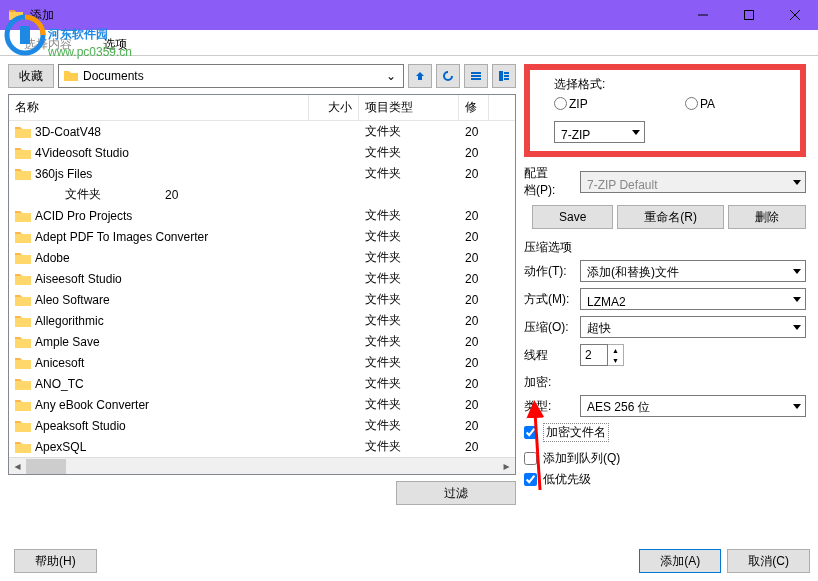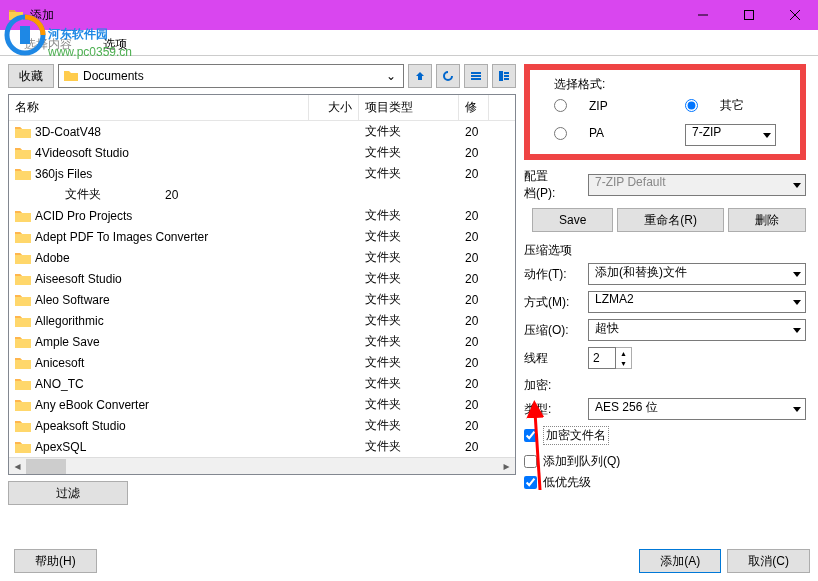--- a/index.html
+++ b/index.html
@@ -1,17 +1,17 @@
 <!DOCTYPE html>
 <html><head>
 <meta charset="utf-8">
 <style>
 *{box-sizing:border-box;margin:0;padding:0;font-family:"Microsoft YaHei","Segoe UI",sans-serif;font-size:12px}
 body{background:#fff;width:818px;height:581px;overflow:hidden;position:relative}
-.titlebar{height:30px;display:flex;align-items:center;padding:0 0 0 8px;background:#d946ef}
+.titlebar{height:30px;display:flex;align-items:center;padding:0 0 0 8px;background:#8b5cf6}
 .titlebar .ico{width:16px;height:16px;margin-right:6px}
 .titlebar .title{flex:1}
 .winbtns{display:flex}
 .winbtn{width:46px;height:30px;display:flex;align-items:center;justify-content:center;color:#000}
 .watermark{position:absolute;left:0;top:10px;pointer-events:none}
 .tabrow{height:26px;padding:2px 10px 0;border-bottom:1px solid #ccc}
 .tab{display:inline-block;padding:4px 14px;border:none;background:transparent;cursor:pointer}
 .tab.alt{color:#888}
 .main{display:flex;padding:8px;gap:8px}
 .left{flex:1;display:flex;flex-direction:column}
@@ -28,32 +28,32 @@
 .c1{width:300px}.c2{width:50px;text-align:right}.c3{width:100px}.c4{width:30px}
 .listbody{flex:1;overflow:hidden}
 .row{display:flex;height:21px;align-items:center}
 .row>div{padding:0 6px;white-space:nowrap;overflow:hidden}
 .row .c1{display:flex;align-items:center;gap:4px}
 .foldico{width:16px;height:14px}
 .hscroll{height:17px;background:#f0f0f0;border-top:1px solid #ddd;position:relative;display:flex;align-items:center}
 .hscroll .thumb{position:absolute;left:17px;width:40px;height:15px;background:#cdcdcd;top:1px}
 .hscroll .ar{width:17px;height:17px;display:flex;align-items:center;justify-content:center;color:#606060}
 .hscroll .arR{margin-left:auto}
-.filterrow{display:flex;justify-content:flex-start;margin-top:6px}
+.filterrow{display:flex;justify-content:flex-end;margin-top:6px}
 .right{width:286px;padding-right:4px}
 .sect{margin-bottom:8px}
 .sectlbl{margin-bottom:4px;color:#000}
-.radiorow{display:flex;align-items:center;gap:22px;margin-bottom:4px}
+.radiorow{display:flex;align-items:flex-start;gap:2px;margin-bottom:4px}
 .radiorow input{margin:0}
 .formatbox{border:6px solid #ef4444;padding:6px 24px 8px;margin-bottom:8px}
 .formatgrid{display:grid;grid-template-columns:1fr 1fr;gap:6px 40px;align-items:center}
-.sel{height:22px;border:1px solid #7a7a7a;background:#fff;padding:0 18px 0 6px;display:flex;align-items:flex-start;position:relative;width:100%}
+.sel{height:22px;border:1px solid #7a7a7a;background:#fff;padding:0 18px 0 6px;display:flex;align-items:flex-end;position:relative;width:100%}
 .sel::after{content:"";position:absolute;right:4px;top:8px;border-left:4px solid transparent;border-right:4px solid transparent;border-top:5px solid #000}
 .sel.dis{background:#f0f0f0;color:#888}
-.frow{display:flex;align-items:center;gap:8px;margin-bottom:6px}
+.frow{display:flex;align-items:center;gap:0;margin-bottom:6px}
 .frow .lbl{width:56px}
 .frow .sel,.frow .val{flex:1}
 .btnrow3{display:flex;gap:4px;justify-content:flex-end;margin-top:4px}
 .btnrow3 .btn{padding:0 26px}
 .spinner{display:flex;align-items:center}
 .spinner .num{width:28px;height:22px;border:1px solid #7a7a7a;padding:0 4px;display:flex;align-items:center}
 .spinner .spb{width:16px;height:22px;border:1px solid #adadad;border-left:none;display:flex;flex-direction:column}
 .spinner .spb div{flex:1;display:flex;align-items:center;justify-content:center;font-size:7px}
 .cbrow{display:flex;align-items:center;gap:6px;margin:4px 0}
 .cbrow input{margin:0}
@@ -346,24 +346,20 @@
 
   <div class="right">
     <div class="formatbox">
       <div class="sectlbl">选择格式:</div>
       <div class="formatgrid">
         <div class="radiorow">
             <input type="radio" name="fmt" style="">
             <label>ZIP</label>
           </div>
         <div class="radiorow">
-            <input type="radio" name="fmt" checked="" style="">
-            <label>其它</label>
-          </div>
-        <div class="radiorow">
             <input type="radio" name="fmt" style="">
             <label>PA</label>
           </div>
         <div class="sel">
             <span>7-ZIP</span>
           </div>
       </div>
     </div>
 
     <div class="frow">

